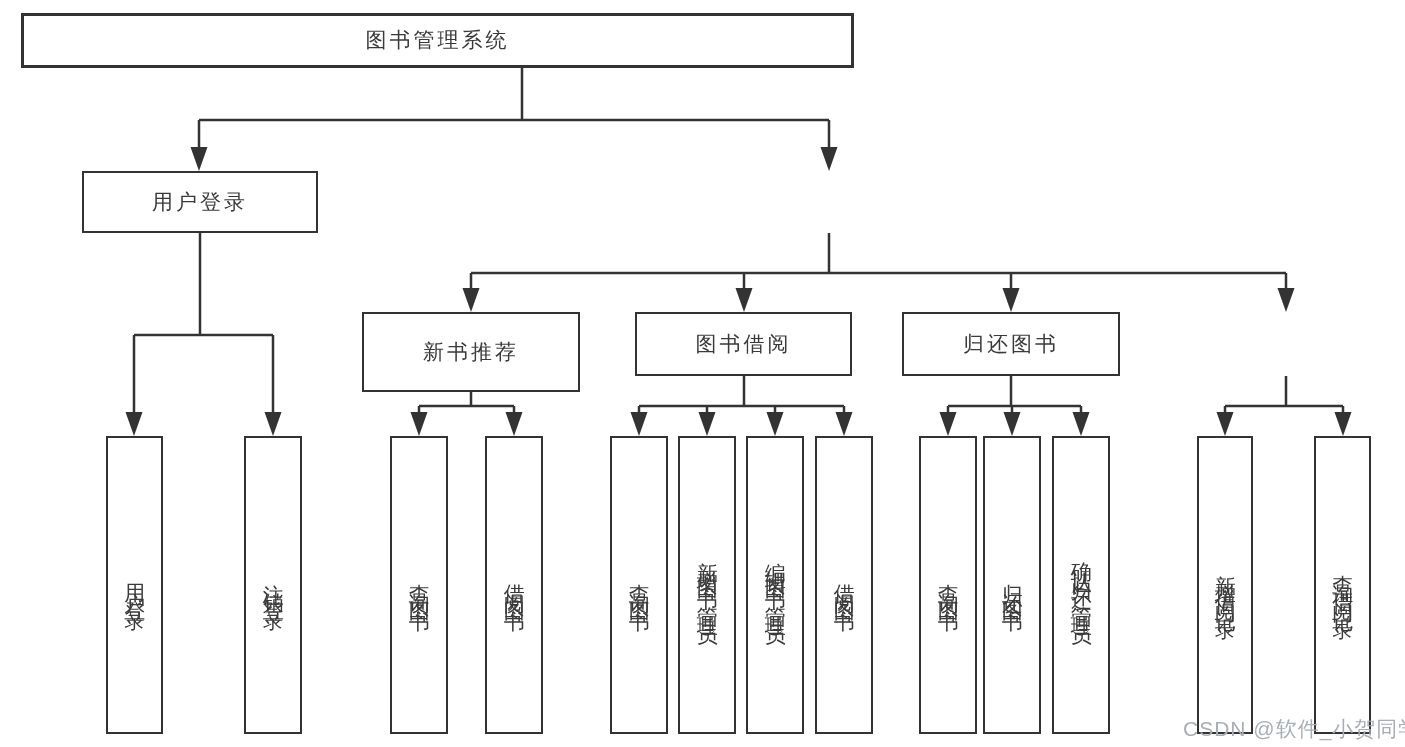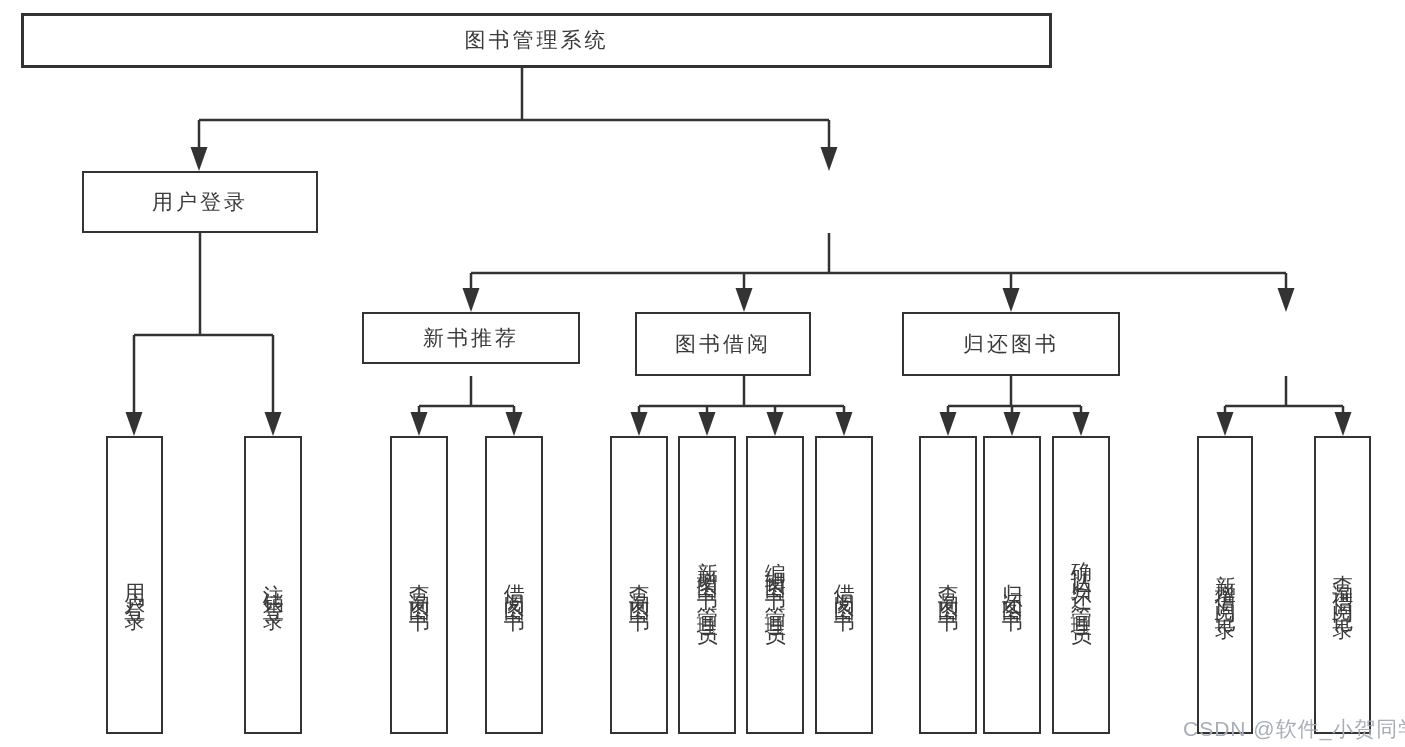--- a/index.html
+++ b/index.html
@@ -57,26 +57,26 @@
       <polygon points="766.5,412 783.5,412 775,436"></polygon>
       <polygon points="835.5,412 852.5,412 844,436"></polygon>
       <polygon points="939.5,412 956.5,412 948,436"></polygon>
       <polygon points="1003.5,412 1020.5,412 1012,436"></polygon>
       <polygon points="1072.5,412 1089.5,412 1081,436"></polygon>
       <polygon points="1216.5,412 1233.5,412 1225,436"></polygon>
       <polygon points="1334.5,412 1351.5,412 1343,436"></polygon>
     </g>
   </svg>
 
-  <div class="box h root" style="left:21px;top:13px;width:1031px;height:55px">图书管理系统</div>
+  <div class="box h root" style="left:21px;top:13px;width:833px;height:55px">图书管理系统</div>
 
   <div class="box h" style="left:82px;top:171px;width:236px;height:62px">用户登录</div>
 
-  <div class="box h" style="left:362px;top:312px;width:218px;height:52px">新书推荐</div>
-  <div class="box h" style="left:635px;top:312px;width:176px;height:64px">图书借阅</div>
+  <div class="box h" style="left:362px;top:312px;width:218px;height:80px">新书推荐</div>
+  <div class="box h" style="left:635px;top:312px;width:217px;height:64px">图书借阅</div>
   <div class="box h" style="left:902px;top:312px;width:218px;height:64px">归还图书</div>
 
   <div class="box v" style="left:106px;top:436px;width:57px;height:298px">用户登录</div>
   <div class="box v" style="left:244px;top:436px;width:58px;height:298px">注销登录</div>
 
   <div class="box v" style="left:390px;top:436px;width:58px;height:298px">查询图书</div>
   <div class="box v" style="left:485px;top:436px;width:58px;height:298px">借阅图书</div>
 
   <div class="box v" style="left:610px;top:436px;width:58px;height:298px">查询图书</div>
   <div class="box v" style="left:678px;top:436px;width:58px;height:298px">新增图书（管理员）</div>

